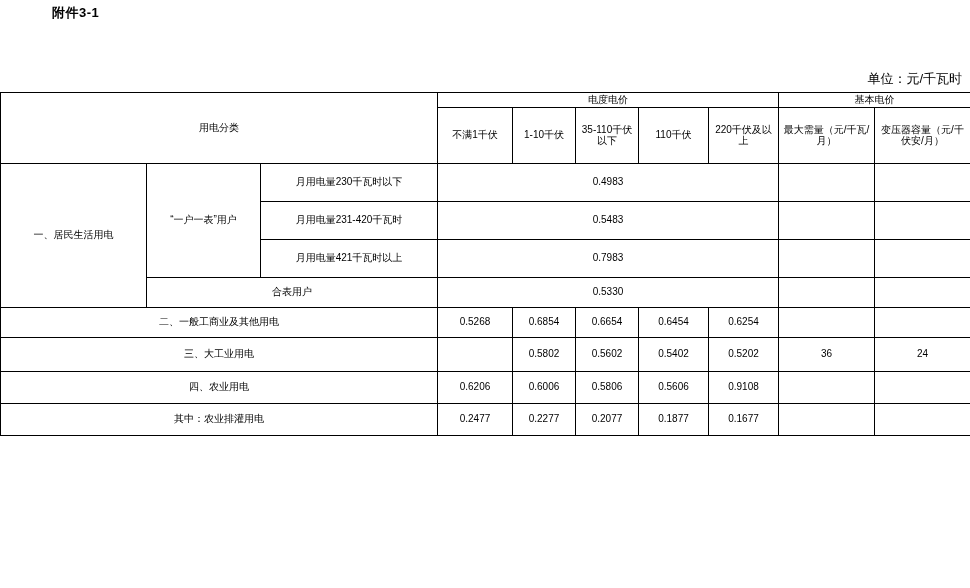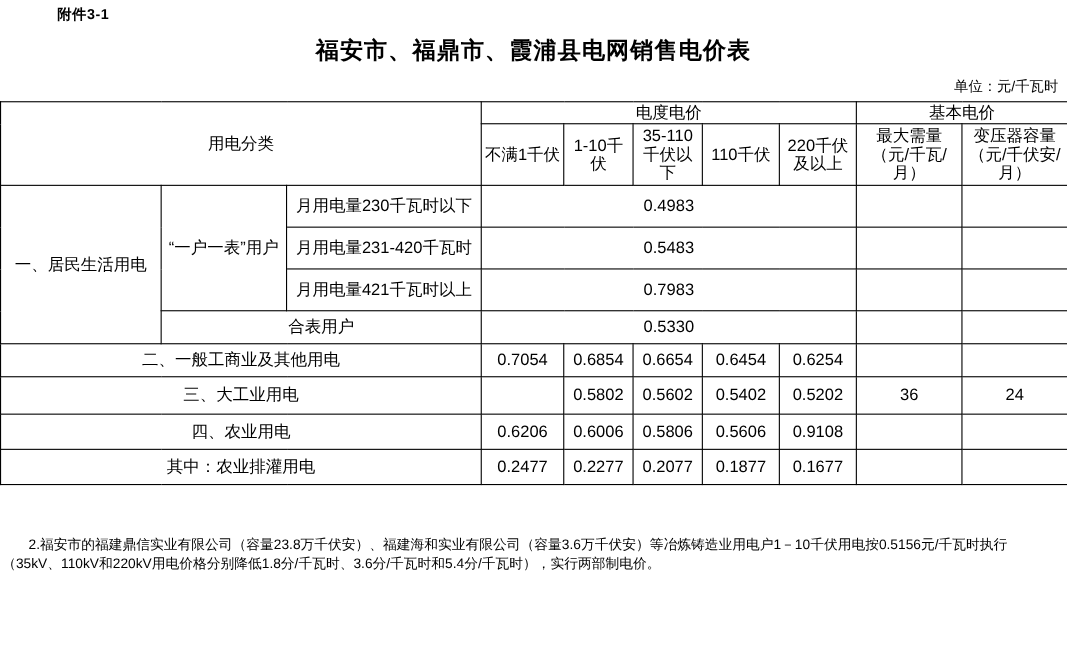--- a/index.html
+++ b/index.html
@@ -48,21 +48,21 @@
   table.main {
     position: absolute;
     left: 0;
     top: 92px;
     border-collapse: collapse;
     width: 970px;
     table-layout: fixed;
   }
   table.main td, table.main th {
     border: 1px solid #000;
-    font-size: 15px;
+    font-size: 10px;
     font-weight: normal;
     text-align: center;
     vertical-align: middle;
     padding: 1px 2px;
     line-height: 1.15;
   }
   .hdr-group {
     font-size: 13.5px;
   }
   .hdr-cat {
@@ -113,21 +113,20 @@
     text-indent: 0;
   }
 </style>
 </head>
 <body>
 
 <div class="page">
 
   <div class="attach-no">附件3-1</div>
 
-  <div class="title">福安市、福鼎市、霞浦县电网销售电价表</div>
 
   <div class="unit">单位：元/千瓦时</div>
 
   <table class="main">
     <colgroup>
       <col style="width:146px">
       <col style="width:114px">
       <col style="width:177px">
       <col style="width:75px">
       <col style="width:63px">
@@ -180,21 +179,21 @@
 
       <tr style="height:30px">
         <td class="subcat" colspan="2">合表用户</td>
         <td class="val" colspan="5">0.5330</td>
         <td class="blank"></td>
         <td class="blank"></td>
       </tr>
 
       <tr style="height:30px">
         <td class="rowcat" colspan="3">二、一般工商业及其他用电</td>
-        <td class="val">0.7054</td>
+        <td class="val">0.5268</td>
         <td class="val">0.6854</td>
         <td class="val">0.6654</td>
         <td class="val">0.6454</td>
         <td class="val">0.6254</td>
         <td class="val"></td>
         <td class="val"></td>
       </tr>
 
       <tr style="height:34px">
         <td class="rowcat" colspan="3">三、大工业用电</td>
@@ -225,16 +224,15 @@
         <td class="val">0.2077</td>
         <td class="val">0.1877</td>
         <td class="val">0.1677</td>
         <td class="val"></td>
         <td class="val"></td>
       </tr>
     </tbody>
   </table>
 
   <div class="notes">
-    <p style="text-indent:24px">2.福安市的福建鼎信实业有限公司（容量23.8万千伏安）、福建海和实业有限公司（容量3.6万千伏安）等冶炼铸造业用电户1－10千伏用电按0.5156元/千瓦时执行（35kV、110kV和220kV用电价格分别降低1.8分/千瓦时、3.6分/千瓦时和5.4分/千瓦时），实行两部制电价。</p>
   </div>
 
 </div>
 
 </body></html>

